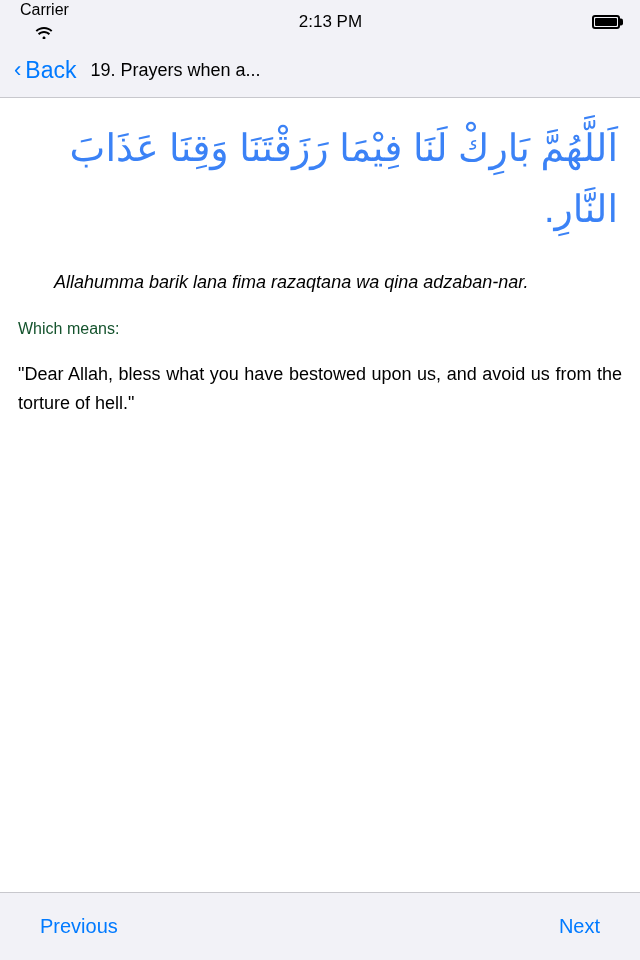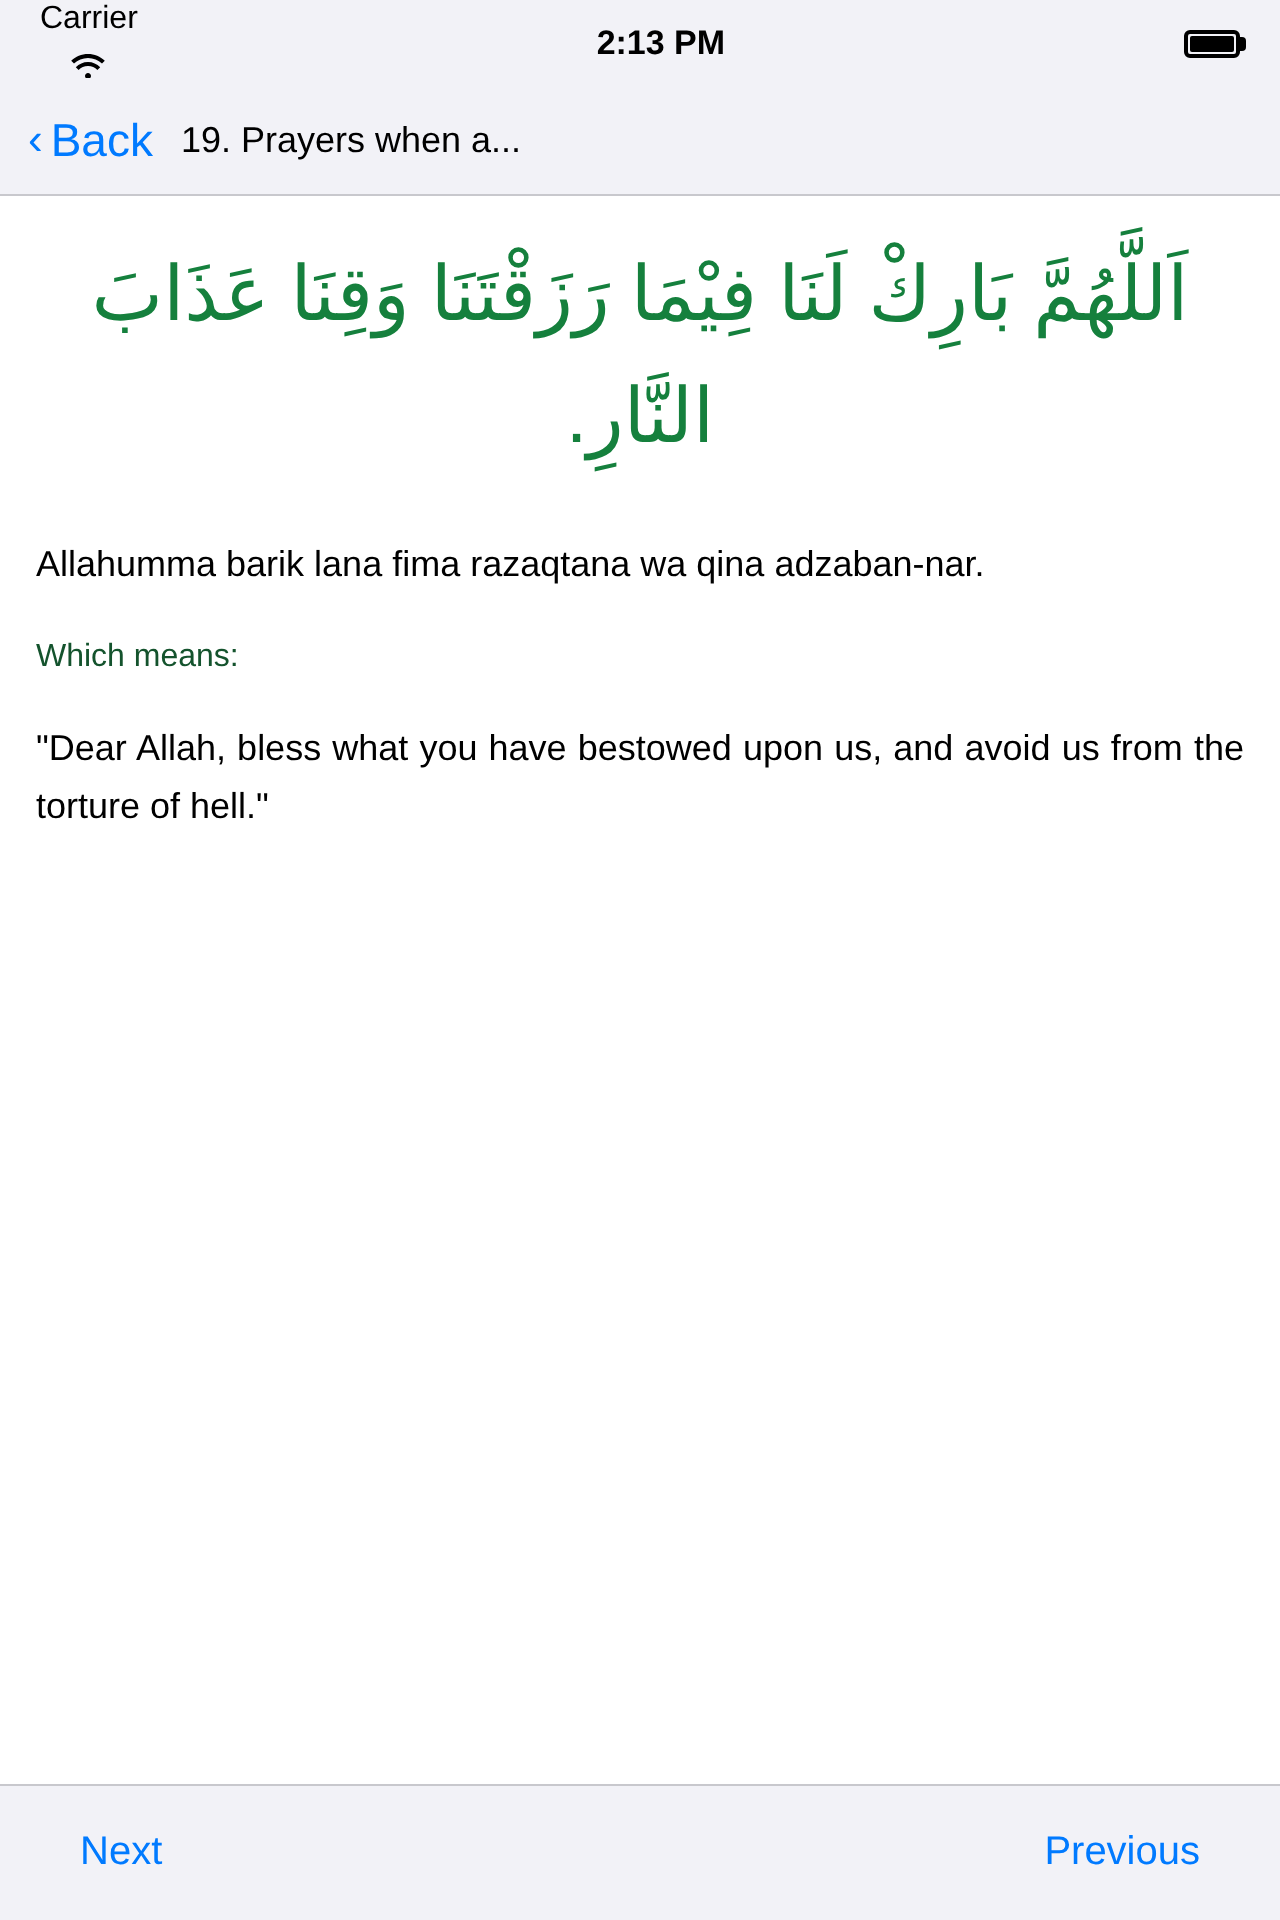--- a/index.html
+++ b/index.html
@@ -35,21 +35,21 @@
       font-weight: 500;
       color: #000;
       display: flex;
       align-items: center;
       gap: 6px;
       flex-direction: column;
     }
 
     .status-time {
       font-size: 17px;
-      font-weight: 700;
+      font-weight: 400;
       color: #000;
     }
 
     .status-battery {
       display: flex;
       align-items: center;
       gap: 4px;
     }
 
     .battery-icon {
@@ -133,32 +133,34 @@
       font-weight: 700;
       text-align: center;
       color: #000;
       margin-bottom: 24px;
     }
 
     .arabic-text {
       font-size: 38px;
       font-family: 'Arial', 'Geeza Pro', serif;
       direction: rtl;
-      text-align: center;
+      text-align: right;
       line-height: 1.6;
-      color: #15803d;
+      color: #3b82f6;
       margin-bottom: 28px;
       padding: 0 4px;
     }
 
     .transliteration {
       font-size: 18px;
+      font-style: italic;
       color: #000;
       line-height: 1.6;
       margin-bottom: 24px;
+      margin-left: 36px;
     }
 
     .meaning-label {
       font-size: 16px;
       color: #14532d;
       margin-bottom: 22px;
     }
 
     .meaning-text {
       font-size: 18px;
@@ -219,15 +221,15 @@
 </div>
 
 <div class="content">
   <div class="arabic-text">اَللَّهُمَّ بَارِكْ لَنَا فِيْمَا رَزَقْتَنَا وَقِنَا عَذَابَ النَّارِ.</div>
   <div class="transliteration">Allahumma barik lana fima razaqtana wa qina adzaban-nar.</div>
   <div class="meaning-label">Which means:</div>
   <div class="meaning-text">"Dear Allah, bless what you have bestowed upon us, and avoid us from the torture of hell."</div>
 </div>
 
 <div class="bottom-nav">
+  <button class="nav-btn">Previous</button>
   <button class="nav-btn">Next</button>
-  <button class="nav-btn">Previous</button>
 </div>
 
 </body></html>

